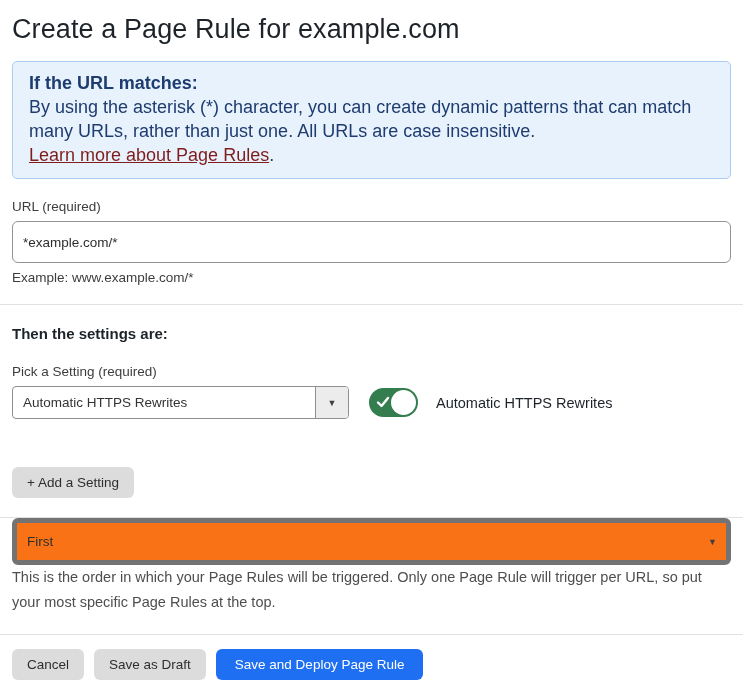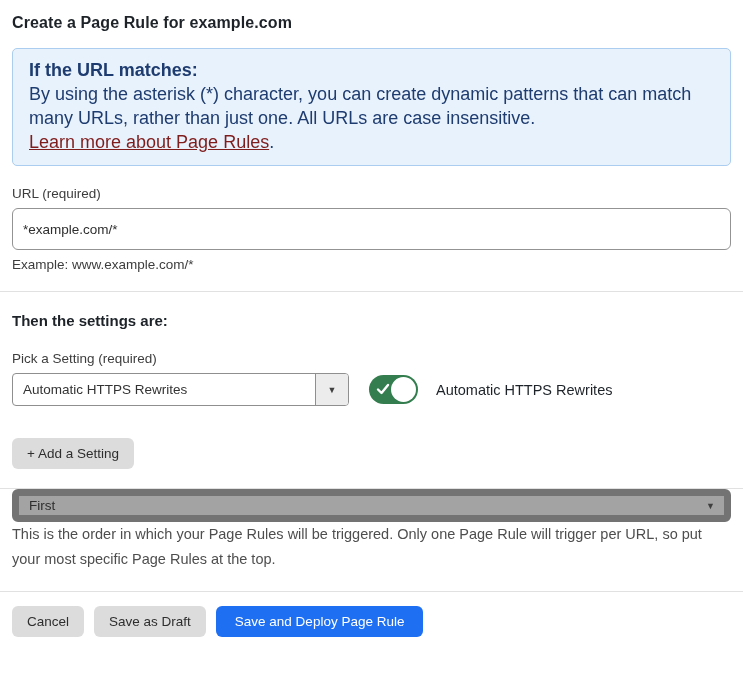--- a/index.html
+++ b/index.html
@@ -5,22 +5,22 @@
   * { box-sizing: border-box; margin: 0; padding: 0; }
   html, body {
     width: 743px;
     background: #ffffff;
     font-family: "Liberation Sans", sans-serif;
     color: #222;
   }
   .container { width: 743px; padding: 14px 12px 16px 12px; }
 
   .page-title {
-    font-size: 16px;
-    font-weight: 700;
+    font-size: 27px;
+    font-weight: 400;
     color: #1d2329;
     margin-bottom: 16px;
     letter-spacing: 0.1px;
   }
 
   
   .info-box {
     background: #e8f2fc;
     border: 1px solid #abcdef;
     border-radius: 5px;
@@ -147,29 +147,29 @@
     border: none;
     border-radius: 6px;
     font-family: "Liberation Sans", sans-serif;
     font-size: 13.5px;
     padding: 8px 15px;
     cursor: pointer;
   }
   .btn-gray { background: #dcdcdc; color: #2e2e2e; }
   .btn-blue { background: #1f6ff2; color: #ffffff; padding: 8px 19px; }
 
-  .add-setting-wrap { margin-top: 32px; text-decoration: underline; }
+  .add-setting-wrap { margin-top: 48px; text-decoration: underline; }
 
   
   .select {
     width: 719px;
-    height: 33px;
-    border: 7px solid #737373;
+    height: 47px;
+    border: 5px solid #737373;
     border-radius: 6px;
-    background: #a3a3a3;
+    background: #f97316;
     display: flex;
     align-items: center;
     justify-content: space-between;
     padding: 0 9px 0 10px;
     font-size: 13.5px;
     color: #2e2e2e;
     cursor: pointer;
   }
   .select .select-arrow { font-size: 9px; color: #3f3f3f; }
 

